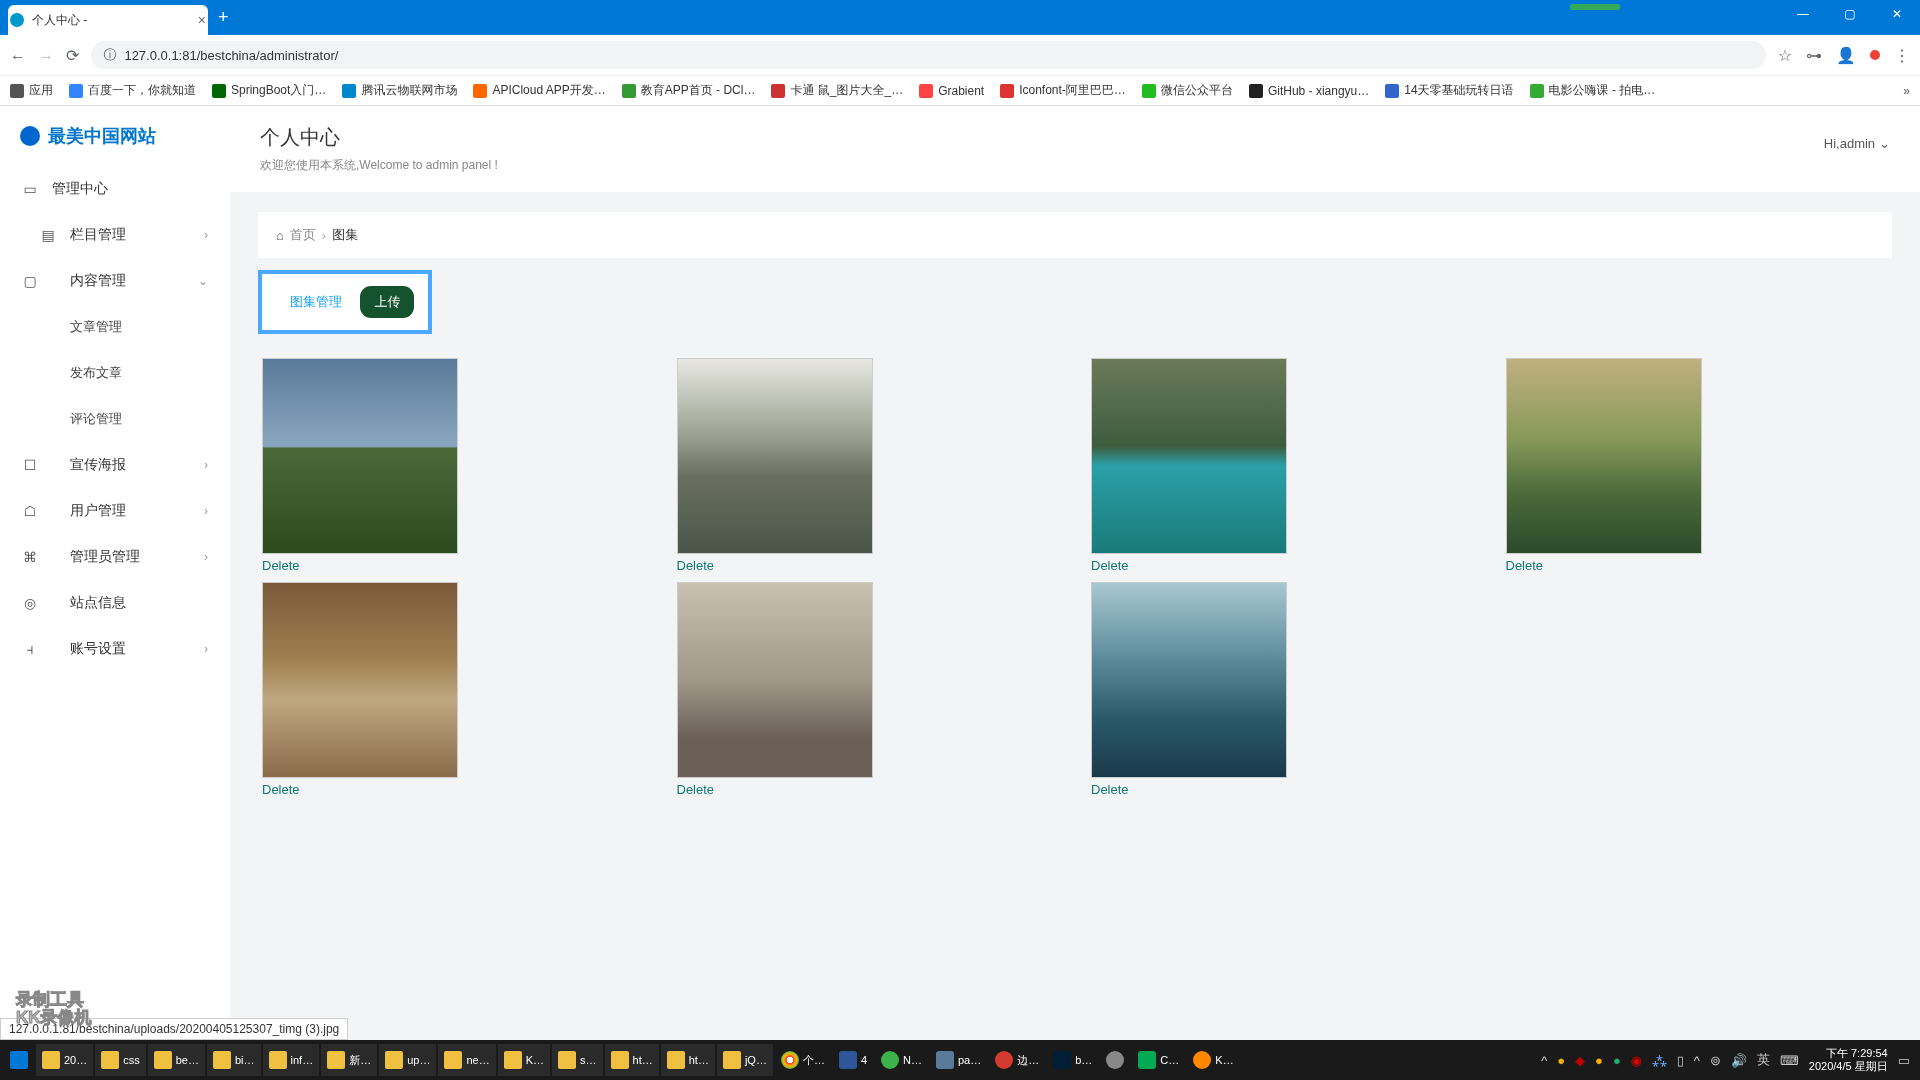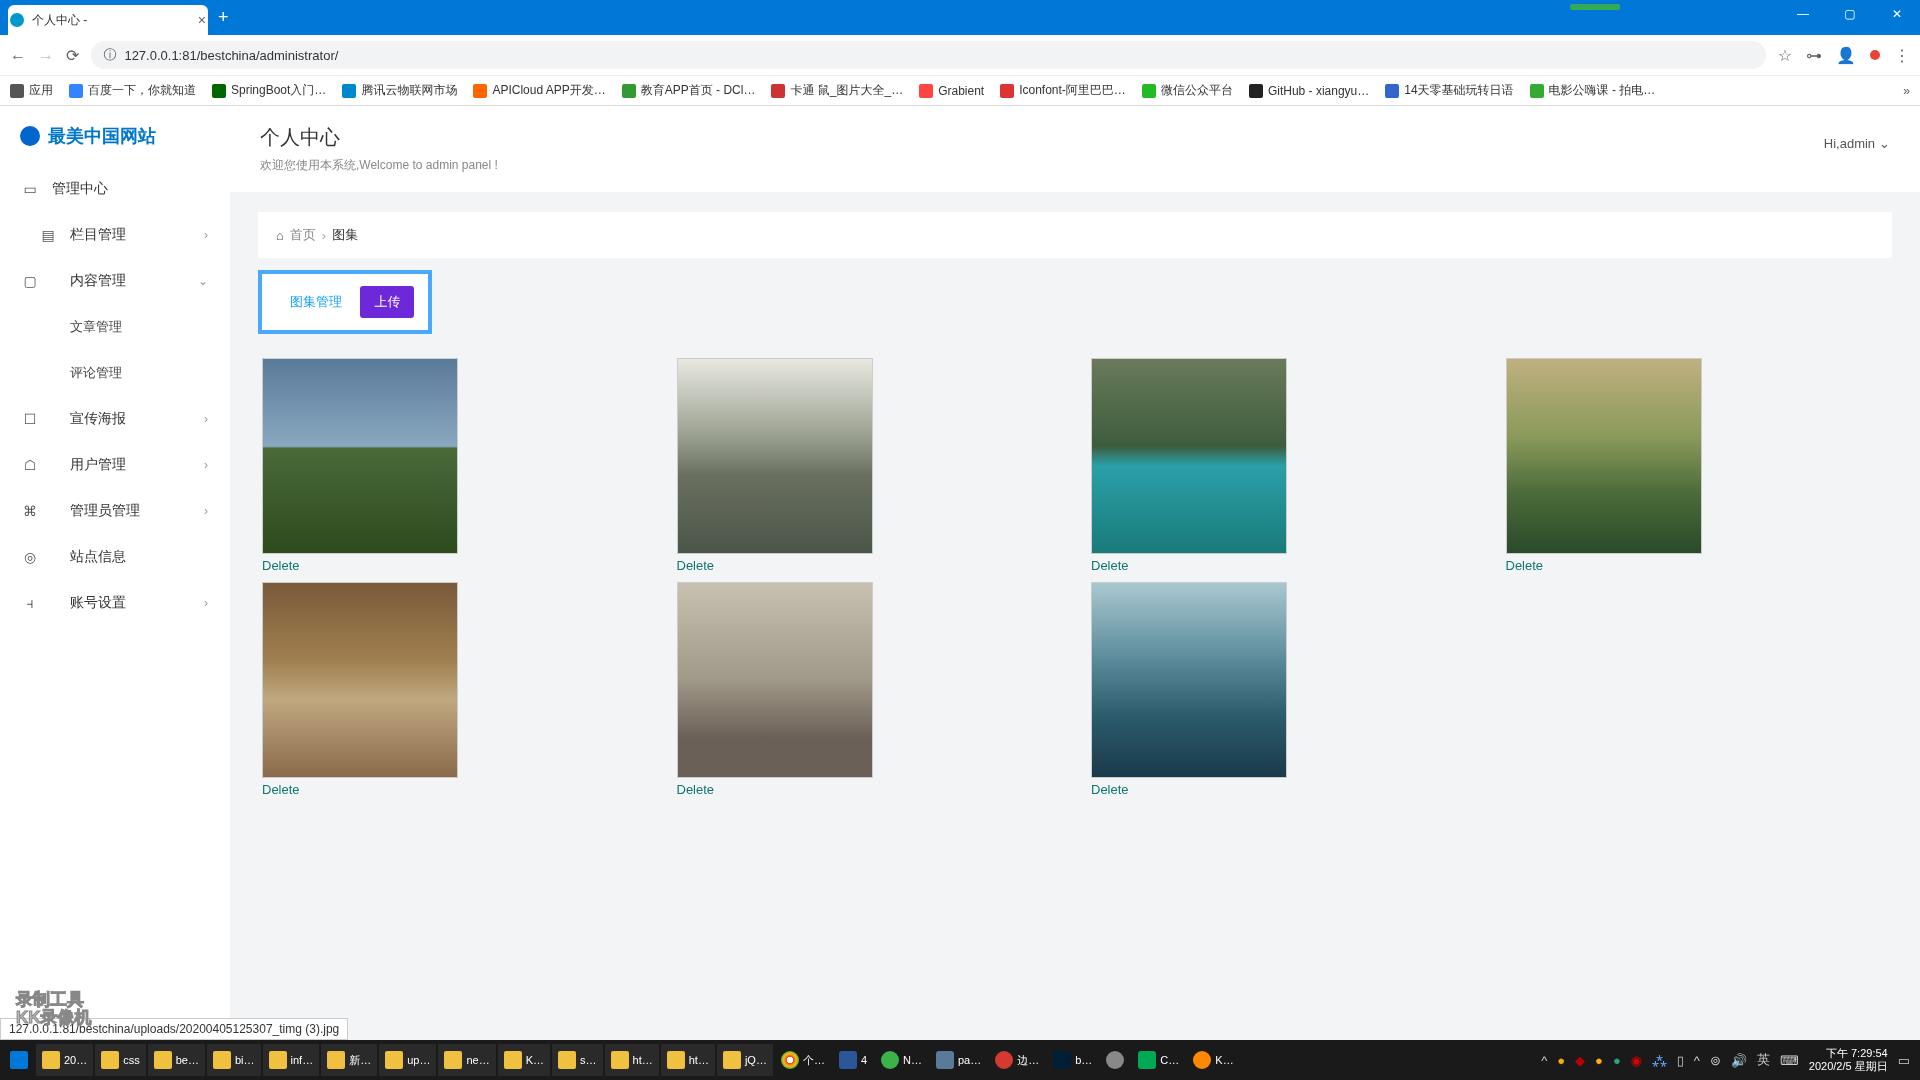--- a/index.html
+++ b/index.html
@@ -40,21 +40,21 @@
 .user-drop { font-size: 13px; color: #555; display: flex; align-items: center; gap: 4px; margin-top: 12px; }
 
 .content { padding: 20px 28px; flex: 1; overflow: auto; }
 .breadcrumb-card { background: #fff; padding: 14px 18px; font-size: 13px; color: #555; display: flex; align-items: center; gap: 6px; }
 .breadcrumb-card a { color: #888; text-decoration: none; }
 .breadcrumb-card .sep { color: #aaa; }
 .breadcrumb-card .current { color: #333; }
 
 .tabs-box { margin-top: 12px; display: inline-block; border: 4px solid #4aa8ff; padding: 12px 14px; background: #fff; }
 .tab-btn { display: inline-block; padding: 7px 14px; font-size: 13px; color: #18a0fb; background: #fff; cursor: pointer; }
-.tab-btn.active { background: #6d28d9; color: #fff; border-radius: 3px; }
+.tab-btn.active { background: #14532d; color: #fff; border-radius: 11px; }
 
 .gallery { display: grid; grid-template-columns: repeat(4, 1fr); gap: 8px 32px; margin-top: 24px; padding: 0 4px; }
 .gallery-item { }
 .thumb { width: 196px; height: 196px; border: 1px solid #ccc; position: relative; overflow: hidden; }
 .delete-link { color: #0f766e; font-size: 13px; text-decoration: none; display: inline-block; margin-top: 4px; }
 
 
 .thumb.s1 { background: linear-gradient(#5a7a9a, #8aa8c0 45%, #4a6a3a 46%, #2d4a1d); }
 .thumb.s2 { background: linear-gradient(#e8e8e0, #9aa090 40%, #6a7060 60%, #4a5548); }
 .thumb.s3 { background: linear-gradient(#6a7a5a, #3d5d3d 45%, #2aa0a8 55%, #1a7a7a); }
@@ -189,20 +189,23 @@
       <span>栏目管理</span>
       <span class="menu-chevron">›</span>
     </div>
     <div class="menu-item">
       <span class="menu-icon">▢</span>
       <span style="margin-left:18px;">内容管理</span>
       <span class="menu-chevron">⌄</span>
     </div>
     <div class="menu-item sub">
         <span>文章管理</span>
+      </div>
+    <div class="menu-item sub">
+        <span>发布文章</span>
       </div>
     <div class="menu-item sub">
         <span>评论管理</span>
       </div>
     <div class="menu-item">
       <span class="menu-icon">☐</span>
       <span style="margin-left:18px;">宣传海报</span>
       <span class="menu-chevron">›</span>
     </div>
     <div class="menu-item">
@@ -393,17 +396,17 @@
     <span class="tray-icon" style="color:#d00;">◉</span>
     <span class="tray-icon" style="color:#6af;">⁂</span>
     <span class="tray-icon">▯</span>
     <span class="tray-icon">^</span>
     <span class="tray-icon">⊚</span>
     <span class="tray-icon">🔊</span>
     <span class="tray-icon">英</span>
     <span class="tray-icon">⌨</span>
     <div class="clock">
       <div>下午 7:29:54</div>
-      <div>2020/2/5 星期日</div>
+      <div>2020/4/5 星期日</div>
     </div>
     <span class="tray-icon">▭</span>
   </div>
 </div>
 
 </body></html>

